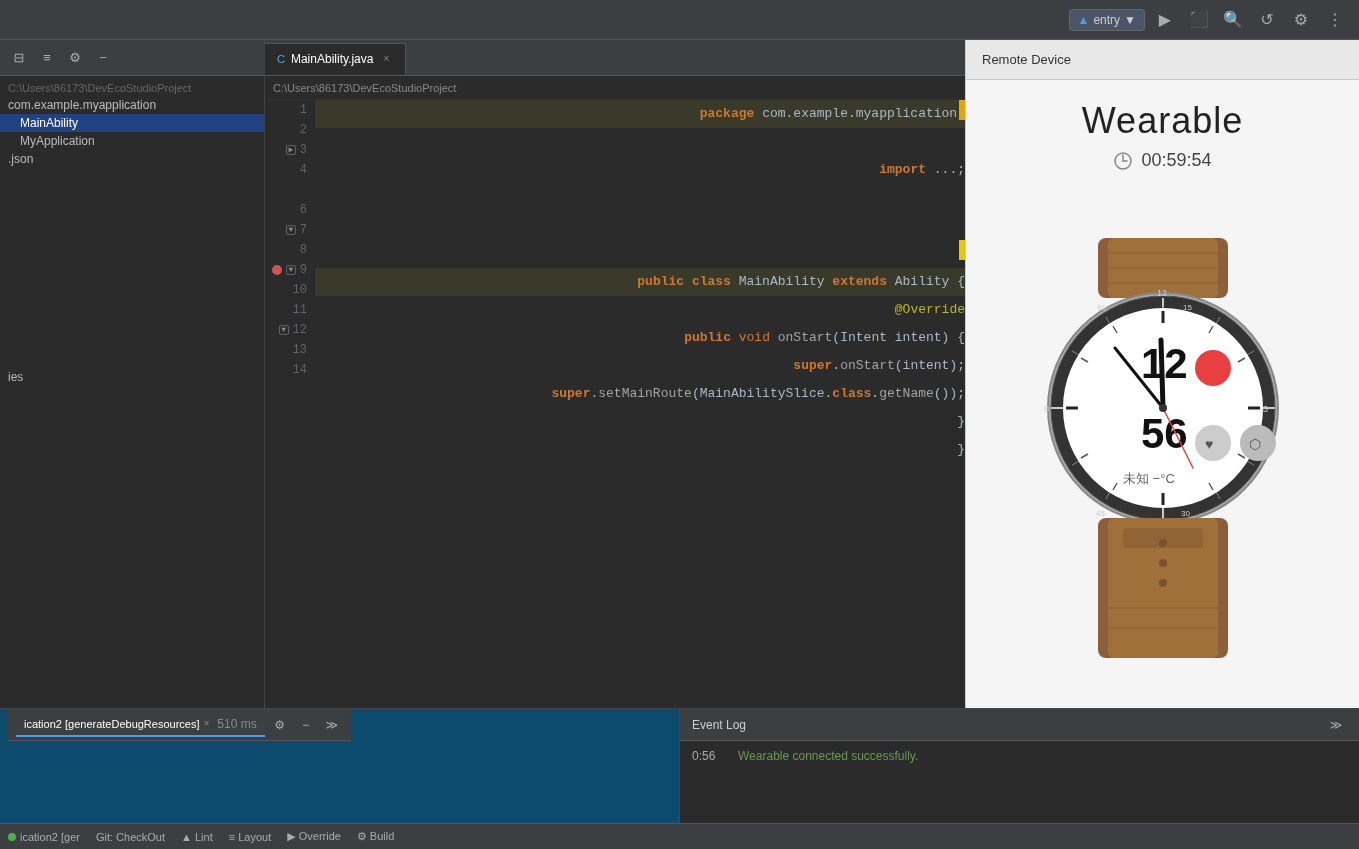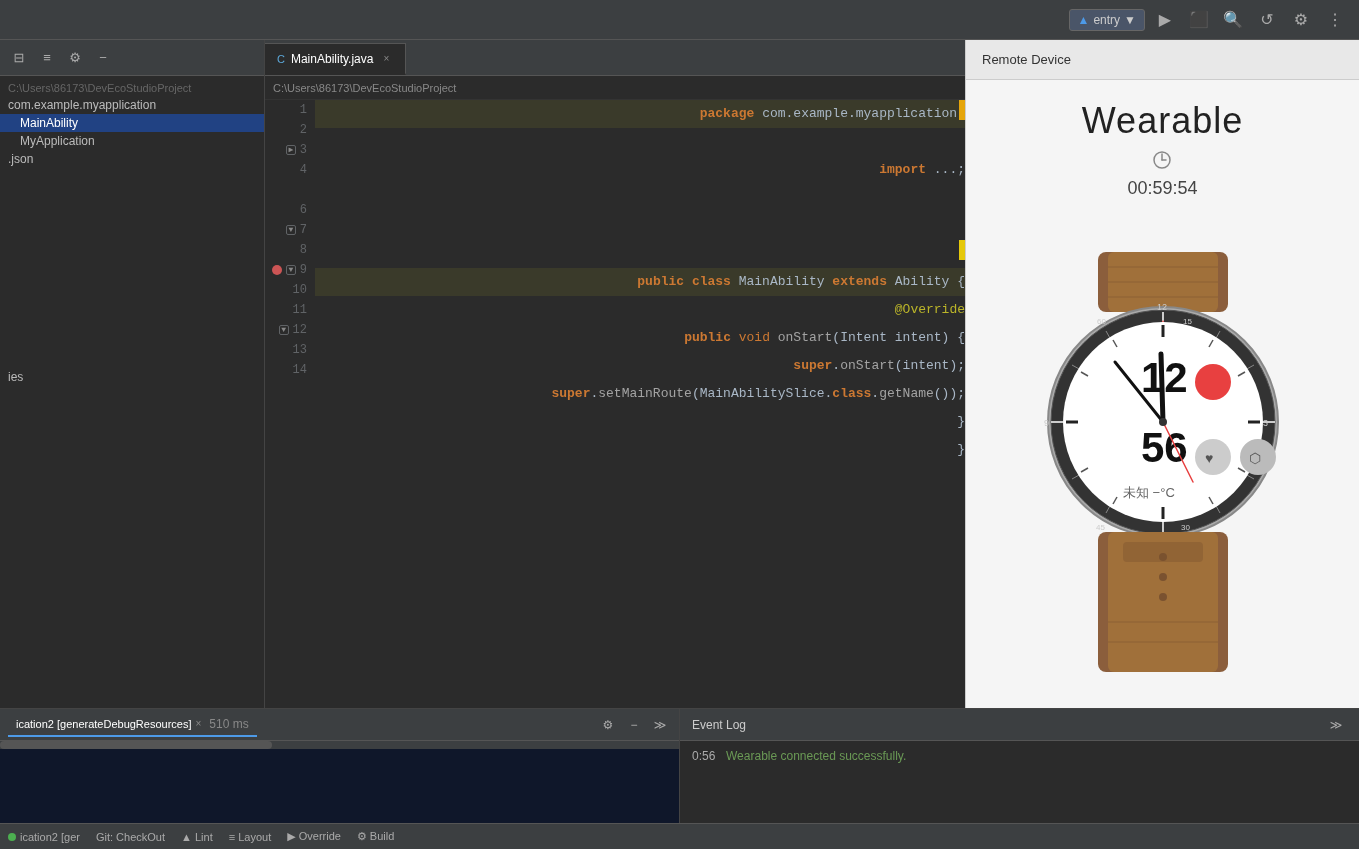--- a/index.html
+++ b/index.html
@@ -294,45 +294,44 @@
       margin-top: 20px;
       letter-spacing: 1px;
     }
     .wearable-timer {
       display: flex;
       align-items: center;
       gap: 8px;
       font-size: 18px;
       color: #444;
       margin: 8px 0 16px;
-      flex-direction: column;
     }
 
     
     .watch-container {
       flex: 1;
       display: flex;
       align-items: center;
       justify-content: center;
       overflow: hidden;
     }
 
     
     .bottom-area {
       height: 115px;
       display: flex;
       border-top: 1px solid #444;
       flex-shrink: 0;
     }
     .bottom-left {
       flex: 1;
-      background: #0f172a;
-      display: flex;
-      flex-direction: column;
-      overflow: hidden;
+      background: #0c4a6e;
+      display: flex;
+      overflow: hidden;
+      padding-left: 8px;
     }
     .bottom-tab-bar {
       height: 32px;
       background: #3c3f41;
       display: flex;
       align-items: center;
       padding: 0 8px;
       gap: 4px;
       border-bottom: 1px solid #555;
       flex-shrink: 0;
@@ -429,21 +428,21 @@
       flex-shrink: 0;
     }
     .event-log-content {
       flex: 1;
       overflow: auto;
       padding: 4px 12px;
     }
     .event-log-line {
       display: flex;
       align-items: center;
-      gap: 4px;
+      gap: 16px;
       font-size: 12px;
       line-height: 22px;
       color: #bbb;
     }
     .event-time {
       color: #aaa;
       min-width: 30px;
     }
     .event-msg { color: #bbb; }
     .event-success { color: #6a9955; }

